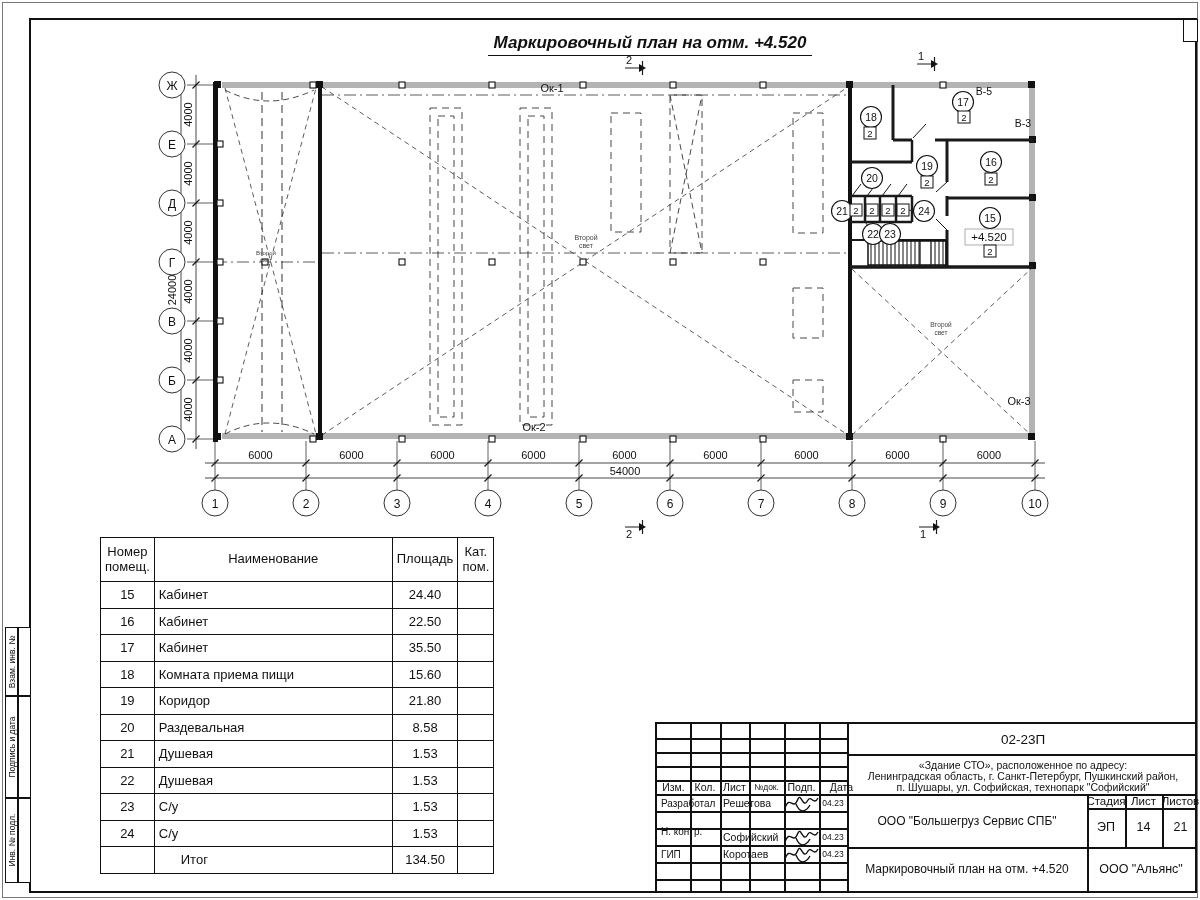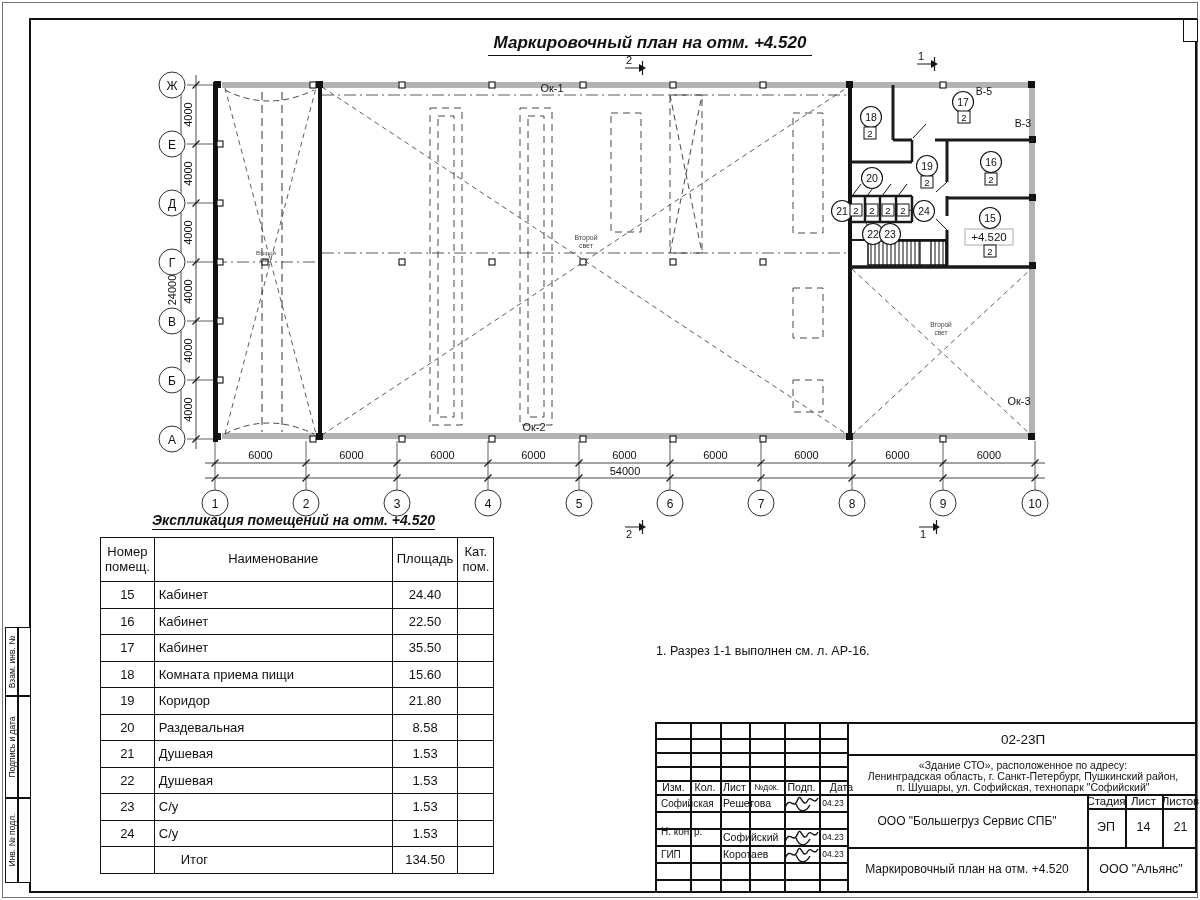--- a/index.html
+++ b/index.html
@@ -330,23 +330,20 @@
       <line x1="919" y1="527" x2="933" y2="527" stroke="#1a1a1a" stroke-width="1"></line>
       <polygon points="933,523 940,527 933,531" fill="#111"></polygon>
       <line x1="936.5" y1="520" x2="936.5" y2="534" stroke="#1a1a1a" stroke-width="1.2"></line>
       <text x="923" y="538" font-size="11" text-anchor="middle" fill="#111" font-family="Liberation Sans, sans-serif">1</text>
     </svg>
 
   <div class="plan-title">
     <span>Маркировочный план на отм. +4.520</span>
   </div>
 
-  <div class="sched-title">
-    <span>Экспликация помещений на отм. +4.520</span>
-  </div>
 
   <table class="sched">
     <colgroup>
         <col style="width:52px">
         <col style="width:238px">
         <col style="width:62px">
         <col style="width:36px">
       </colgroup>
     <thead>
         <tr>
@@ -422,21 +419,20 @@
         <tr>
           <td class="c-num"></td>
           <td class="c-name total">Итог</td>
           <td class="c-area">134.50</td>
           <td class="c-cat"></td>
         </tr>
       </tbody>
   </table>
 
   <div class="notes" id="notes">
-      <div>1. Разрез 1-1 выполнен см. л. АР-16.</div>
     </div>
 
   <div class="tb" id="tb">
       <div class="vl" style="left: 33px; top: 0px; height: 167px;"></div>
       <div class="vl" style="left: 63px; top: 0px; height: 167px;"></div>
       <div class="vl" style="left: 92px; top: 0px; height: 167px;"></div>
       <div class="vl" style="left: 127px; top: 0px; height: 167px;"></div>
       <div class="vl" style="left: 162px; top: 0px; height: 167px;"></div>
       <div class="vl" style="left: 190px; top: 0px; height: 167px; width: 2px;"></div>
       <div class="vl" style="left: 430px; top: 70px; height: 97px;"></div>
@@ -454,21 +450,21 @@
       <div class="hl" style="top: 155px; left: 0px; width: 190px;"></div>
       <div class="hl" style="top: 30px; left: 190px; width: 348px;"></div>
       <div class="hl" style="top: 84px; left: 430px; width: 108px;"></div>
       <div class="hl" style="top: 123px; left: 190px; width: 348px; height: 2px;"></div>
       <span class="t" style="left: 16.5px; top: 63px; font-size: 10.5px;">Изм.</span>
       <span class="t" style="left: 48px; top: 63px; font-size: 10.5px;">Кол.</span>
       <span class="t" style="left: 77.5px; top: 63px; font-size: 10.5px;">Лист</span>
       <span class="t" style="left: 109.5px; top: 63px; font-size: 8.5px;">№док.</span>
       <span class="t" style="left: 144.5px; top: 63px; font-size: 10.5px;">Подп.</span>
       <span class="t" style="left: 176px; top: 63px; font-size: 10.5px; padding-left: 17px;">Дата</span>
-      <span class="tl" style="left: 4px; top: 78.5px; font-size: 10px;">Софийская</span>
+      <span class="tl" style="left: 4px; top: 78.5px; font-size: 10px;">Разработал</span>
       <span class="tl" style="left: 66px; top: 78.5px; font-size: 10.5px;">Решетова</span>
       <span class="t" style="left: 176px; top: 78.5px; font-size: 8.5px;">04.23</span>
       <svg width="38" height="26" class="sig" style="left: 144px; top: 78.5px;">
         <path d="M3,18 C8,4 11,22 16,9 C19,2 21,20 26,10 C29,5 32,16 36,8 M14,14 C18,24 24,22 28,15" fill="none" stroke="#111" stroke-width="1.4"></path>
       </svg>
       <span class="tl" style="left: 4px; top: 107px; font-size: 10px;">Н. контр.</span>
       <span class="tl" style="left: 66px; top: 112.5px; font-size: 10.5px;">Софийский</span>
       <span class="t" style="left: 176px; top: 112.5px; font-size: 8.5px;">04.23</span>
       <svg width="38" height="26" class="sig" style="left: 144px; top: 112.5px;">
         <path d="M3,18 C8,4 11,22 16,9 C19,2 21,20 26,10 C29,5 32,16 36,8 M14,14 C18,24 24,22 28,15" fill="none" stroke="#111" stroke-width="1.4"></path>

